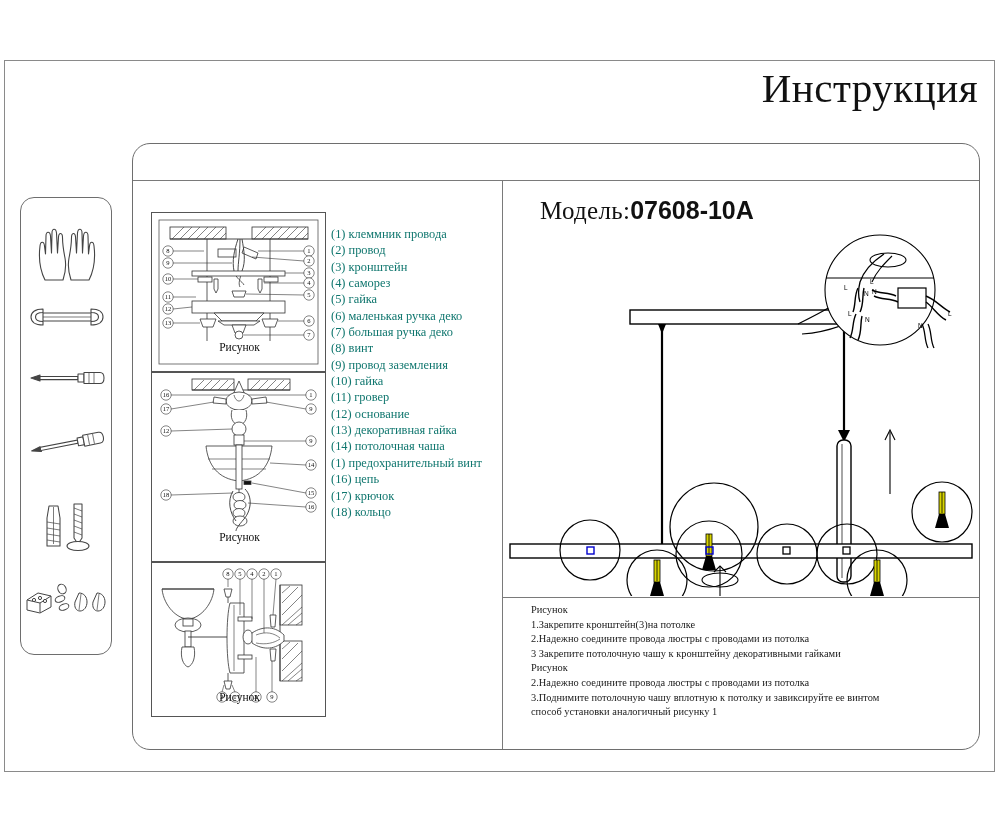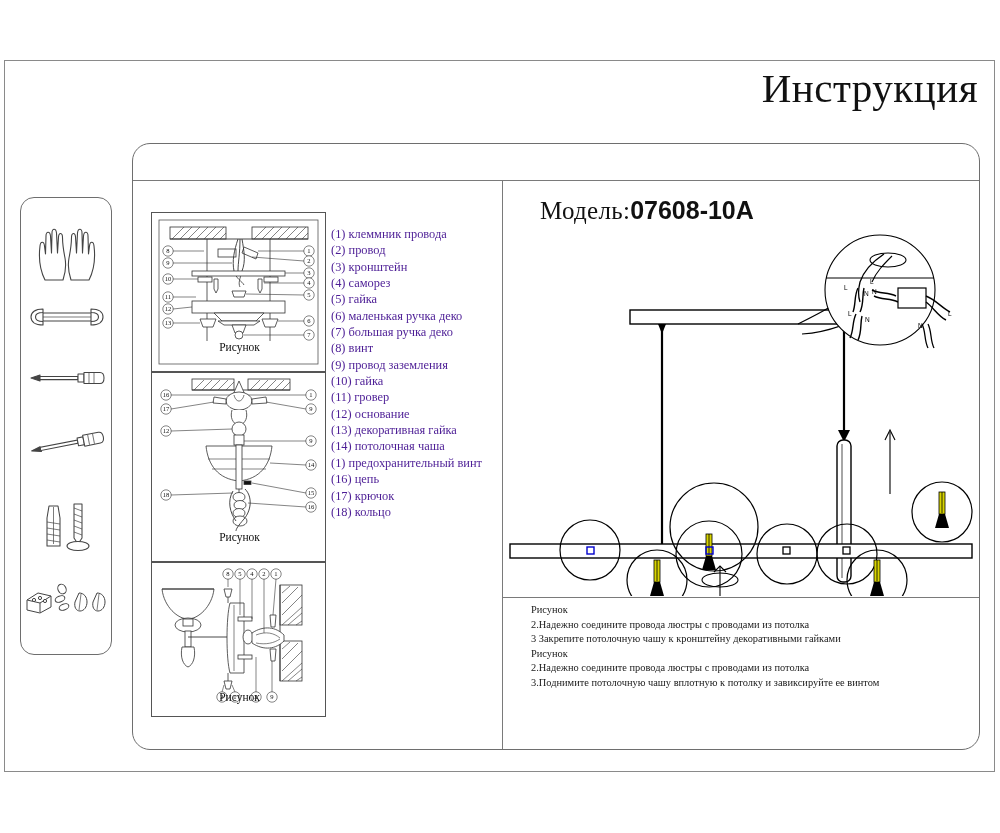--- a/index.html
+++ b/index.html
@@ -34,21 +34,21 @@
   .figure-box{position:absolute;left:151px;border:1.1px solid #555;
               box-sizing:border-box;background:#fff;}
   #figure-1{top:212px;width:175px;height:160px;}
   #figure-2{top:372px;width:175px;height:190px;}
   #figure-3{top:562px;width:175px;height:155px;}
   .figure-caption{position:absolute;left:0;width:175px;text-align:center;
                   font-size:11.5px;color:#111;}
 
   
   #parts-list{position:absolute;left:331px;top:226px;width:168px;
-              font-size:12.4px;line-height:16.35px;color:#4c1d95;}
+              font-size:12.4px;line-height:16.35px;color:#0f766e;}
   #parts-list .part-item{white-space:normal;}
 
   
   #model-line{position:absolute;left:540px;top:196px;font-size:25px;
               white-space:nowrap;letter-spacing:.3px;}
   #model-line .model-label{font-family:"Liberation Serif",serif;margin-top:27px;}
   #model-line .model-value{font-family:"Liberation Sans",sans-serif;
                            font-weight:bold;letter-spacing:0;text-align:right;}
 
   
@@ -552,18 +552,20 @@
     <text x="85" y="90">N</text>
     <text x="90" y="52">L</text>
     <text x="92" y="62">N</text>
     <text x="168" y="84">L</text>
     <text x="138" y="96">N</text>
   </g>
 </svg>
 
 <div id="instructions">
   <div>Рисунок</div>
+  <div>1.Закрепите кронштейн(3)на потолке</div>
   <div>2.Надежно соедините провода люстры с проводами из потолка</div>
   <div>3 Закрепите потолочную чашу к кронштейну декоративными гайками</div>
   <div>Рисунок</div>
   <div>2.Надежно соедините провода люстры с проводами из потолка</div>
   <div>3.Поднимите потолочную чашу вплотную к потолку и завиксируйте ее винтом</div>
+  <div>способ установки аналогичный рисунку 1</div>
 </div>
 
 </body></html>

